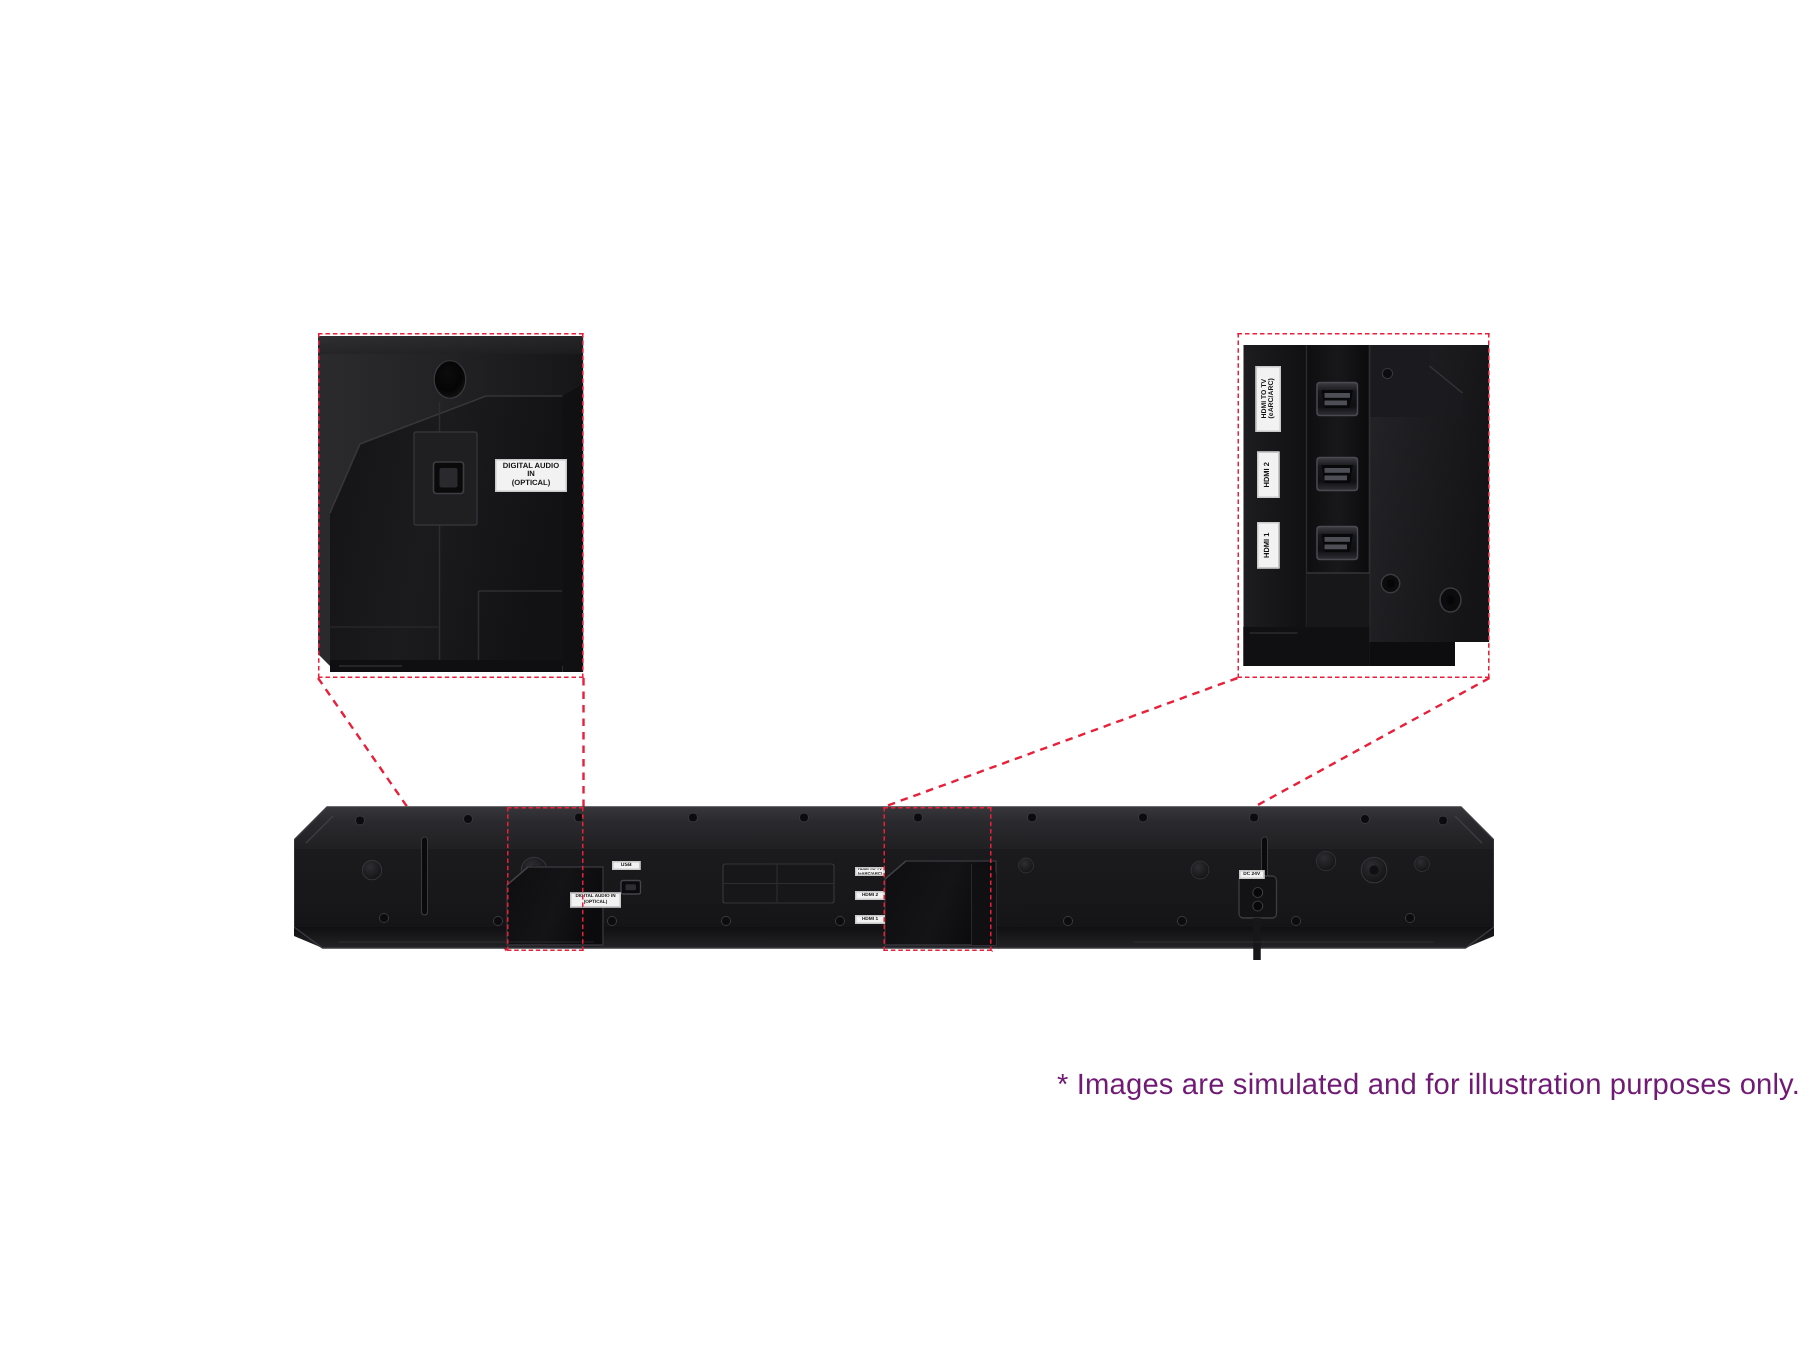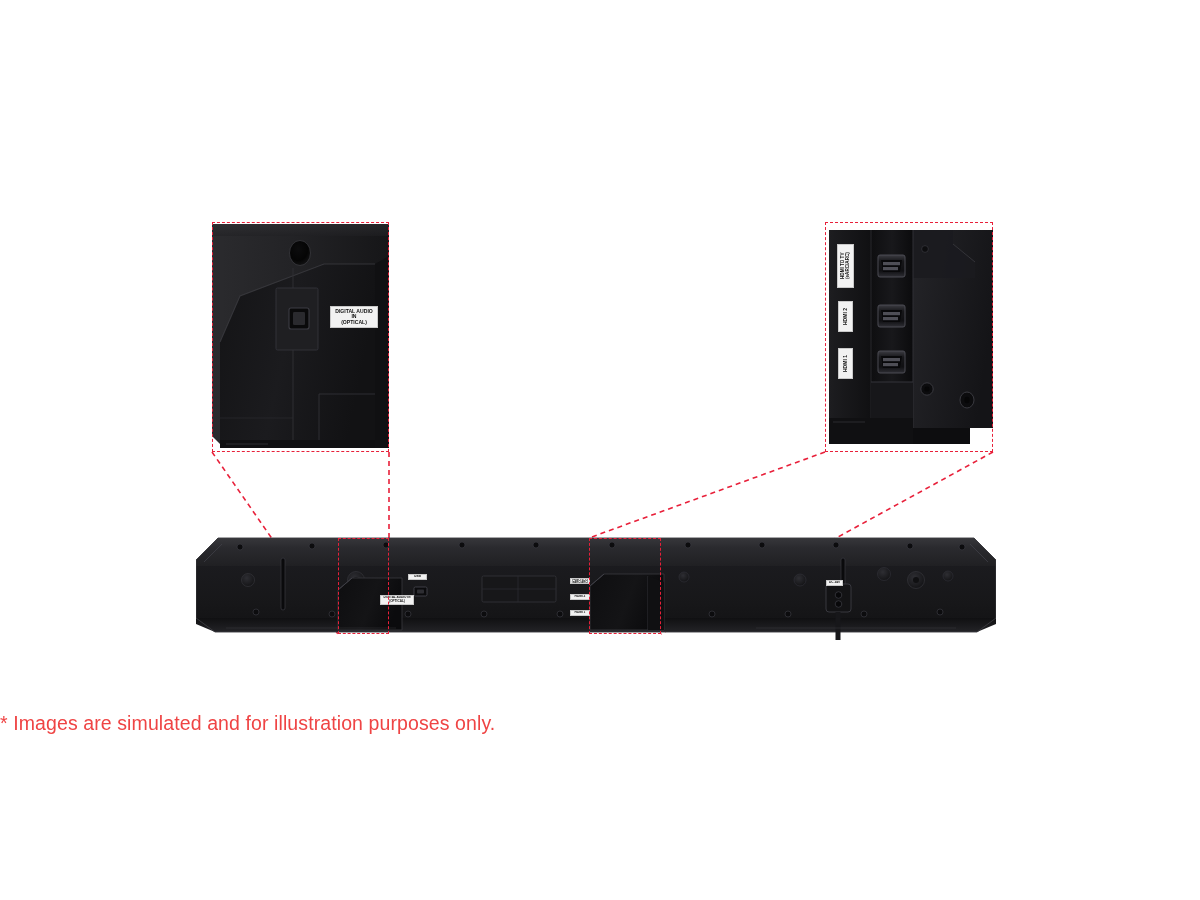--- a/index.html
+++ b/index.html
@@ -72,22 +72,22 @@
     writing-mode: vertical-rl;
     transform: rotate(180deg);
   }
 
   
   #footnote {
     position: absolute;
     left: 0;
     top: 712px;
     width: 1200px;
-    text-align: left;
-    color: #ef4444;
+    text-align: right;
+    color: #701a75;
     font-size: 19.5px;
     font-family: "Liberation Sans", sans-serif;
     letter-spacing: 0.1px;
   }
 </style>
 </head>
 <body>
 
 <div id="stage">
 

